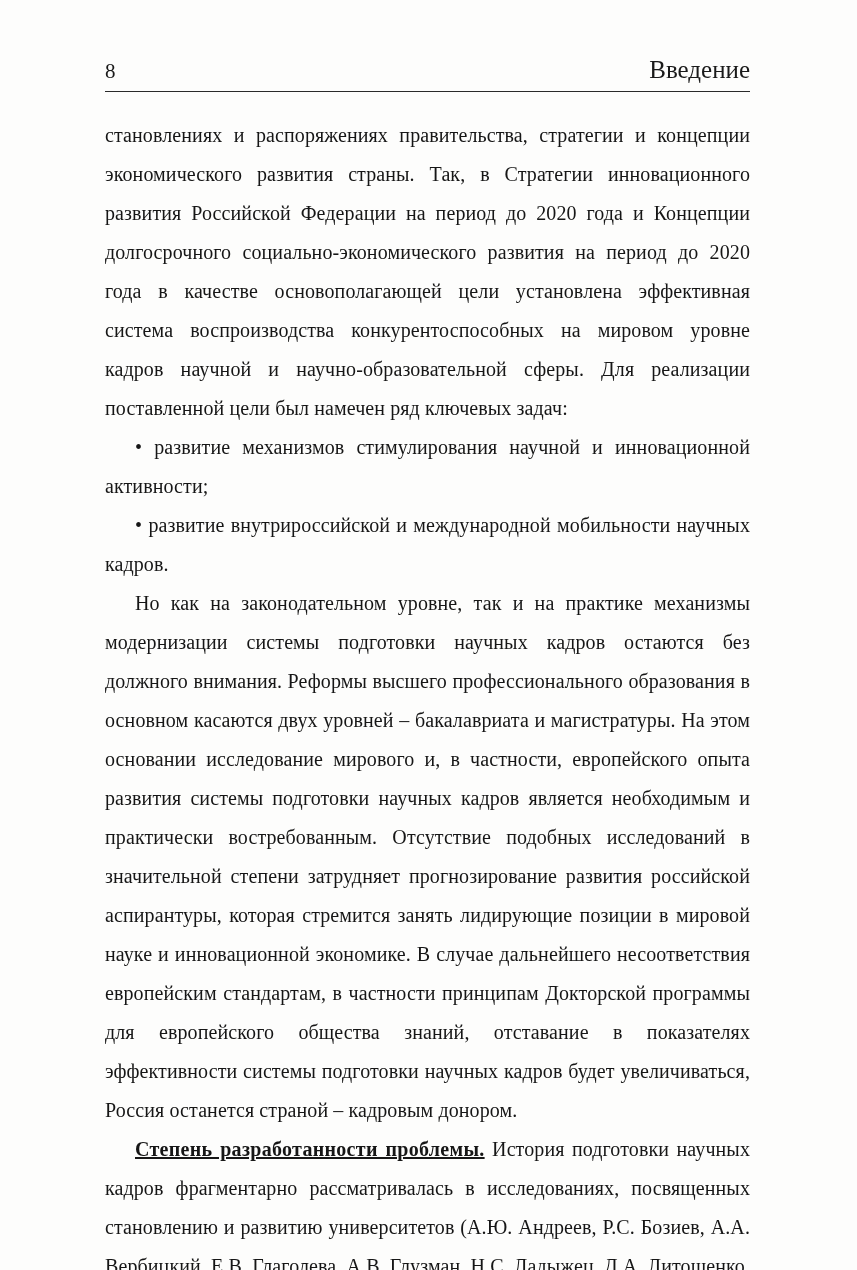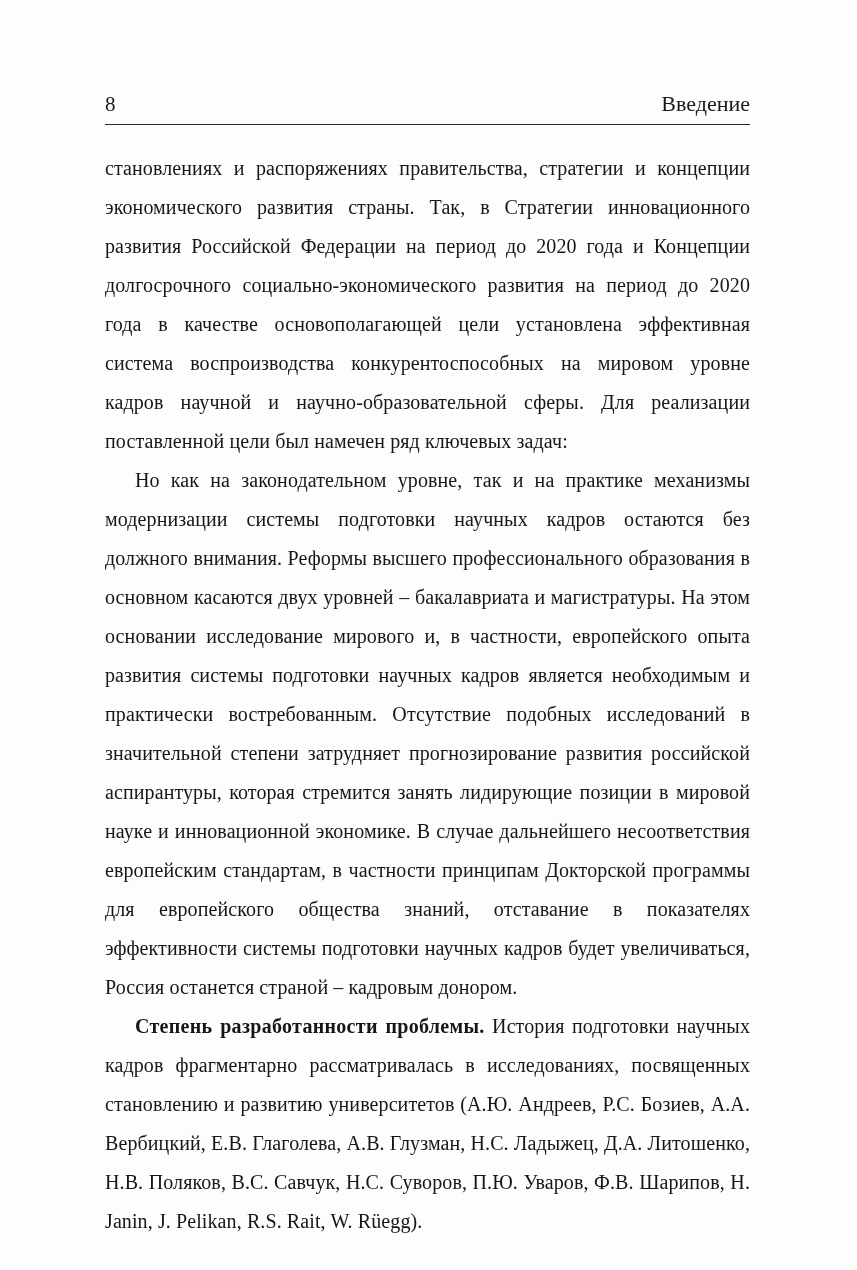--- a/index.html
+++ b/index.html
@@ -17,55 +17,57 @@
     background: #fdfdfc;
     overflow: hidden;
   }
   .page-header {
     display: flex;
     justify-content: space-between;
     align-items: baseline;
     padding-bottom: 7px;
   }
   .page-number { font-size: 21px; color: #1a1a1a; }
-  .section-title { font-size: 22px; color: #1a1a1a; margin-top: 35px; }
+  .section-title { font-size: 25px; color: #1a1a1a; }
   .header-rule {
     border-top: 1.3px solid #2a2a2a;
     margin-bottom: 24px;
   }
   .page-body {
     font-size: 20px;
     line-height: 39px;
     text-align: justify;
     letter-spacing: 0.1px;
     color: #161616;
   }
   .para { text-indent: 30px; }
   .para.no-indent { text-indent: 0; }
-  .lead { font-weight: bold; letter-spacing: 0.3px; }
+  .lead { font-weight: bold; letter-spacing: 0.3px; text-decoration: underline; }
 </style>
 </head>
 <body>
 
 <div class="page">
 
   <header class="page-header">
     <span class="page-number">8</span>
     <span class="section-title">Введение</span>
   </header>
 
   <div class="header-rule"></div>
 
   <main class="page-body">
 
     <p class="para no-indent">становлениях и распоряжениях правительства, стратегии и концепции экономического развития страны. Так, в Стратегии инновационного развития Российской Федерации на период до 2020 года и Концепции долгосрочного социально-экономического развития на период до 2020 года в качестве основополагающей цели установлена эффективная система воспроизводства конкурентоспособных на мировом уровне кадров научной и научно-образовательной сферы. Для реализации поставленной цели был намечен ряд ключевых задач:</p>
 
 
 
+    <p class="para"><span class="marker">•</span> <span>развитие механизмов стимулирования научной и инновационной активности;</span></p>
 
+    <p class="para"><span class="marker">•</span> <span>развитие внутрироссийской и международной мобильности научных кадров.</span></p>
 
     <p class="para">Но как на законодательном уровне, так и на практике механизмы модернизации системы подготовки научных кадров остаются без должного внимания. Реформы высшего профессионального образования в основном касаются двух уровней – бакалавриата и магистратуры. На этом основании исследование мирового и, в частности, европейского опыта развития системы подготовки научных кадров является необходимым и практически востребованным. Отсутствие подобных исследований в значительной степени затрудняет прогнозирование развития российской аспирантуры, которая стремится занять лидирующие позиции в мировой науке и инновационной экономике. В случае дальнейшего несоответствия европейским стандартам, в частности принципам Докторской программы для европейского общества знаний, отставание в показателях эффективности системы подготовки научных кадров будет увеличиваться, Россия останется страной – кадровым донором.</p>
 
     <p class="para"><strong class="lead">Степень разработанности проблемы.</strong> <span>История подготовки научных кадров фрагментарно рассматривалась в исследованиях, посвященных становлению и развитию университетов (А.Ю. Андреев, Р.С. Бозиев, А.А. Вербицкий, Е.В. Глаголева, А.В. Глузман, Н.С. Ладыжец, Д.А. Литошенко, Н.В. Поляков, В.С. Савчук, Н.С. Суворов, П.Ю. Уваров, Ф.В. Шарипов, H. Janin, J. Pelikan, R.S. Rait, W. Rüegg).</span></p>
 
 
   </main>
 
 </div>
 

